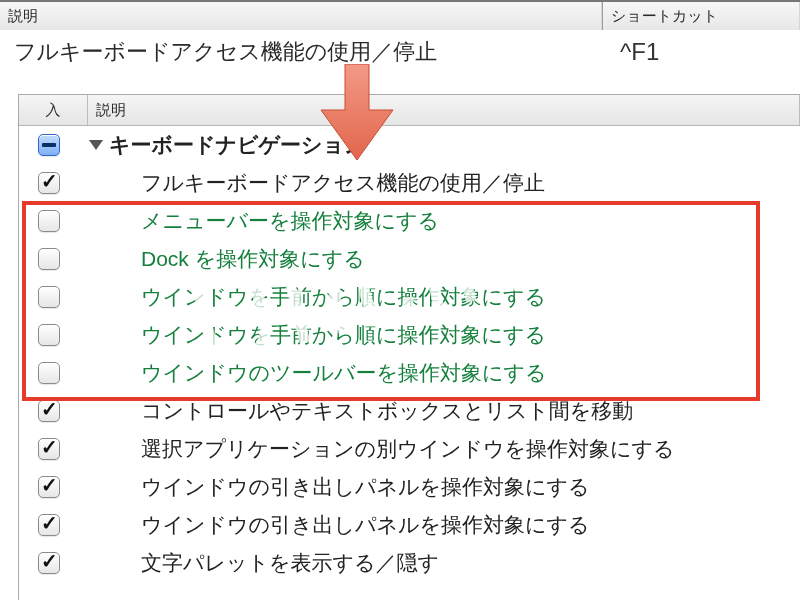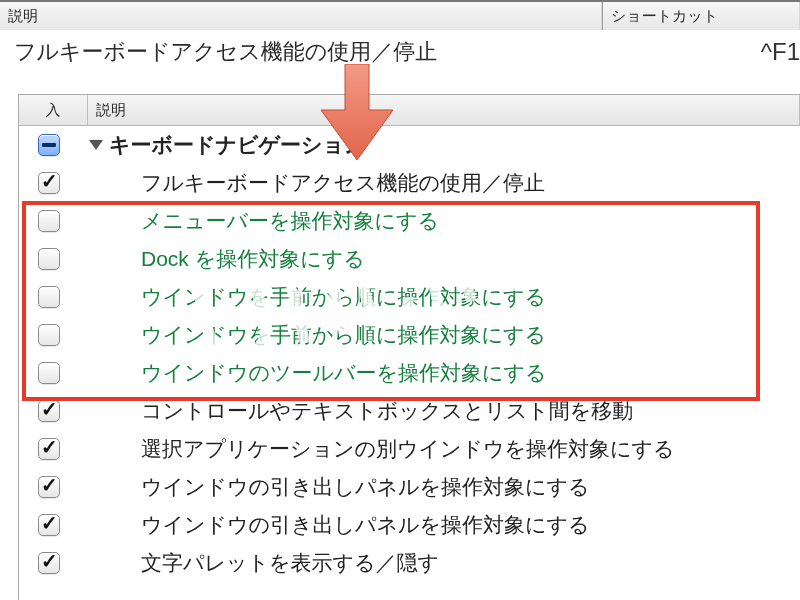--- a/index.html
+++ b/index.html
@@ -36,21 +36,21 @@
 
   
   .outer-detail {
     display: flex;
     height: 44px;
     align-items: center;
     font-size: 22px;
     color: #2a2a2a;
   }
   .outer-detail .desc-cell  { flex: 1 1 auto; padding-left: 14px; }
-  .outer-detail .short-cell { width: 180px; font-size: 24px; color:#333;text-align:right; }
+  .outer-detail .short-cell { width: 180px; font-size: 24px; color:#333; }
 
   
   .arrow-wrap {
     position: absolute;
     left: 307px;
     top: 64px;
     width: 100px;
     height: 100px;
     pointer-events: none;
     z-index: 5;

